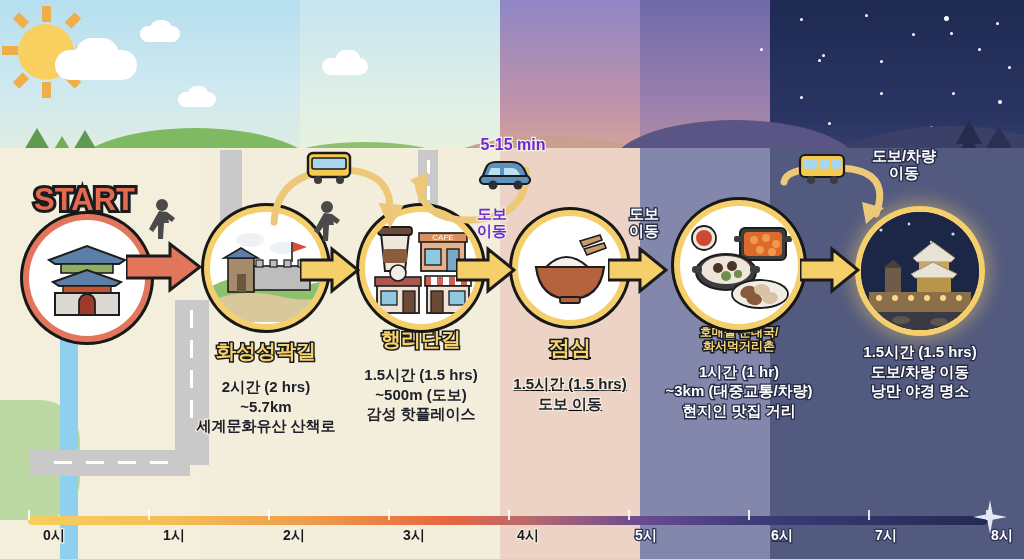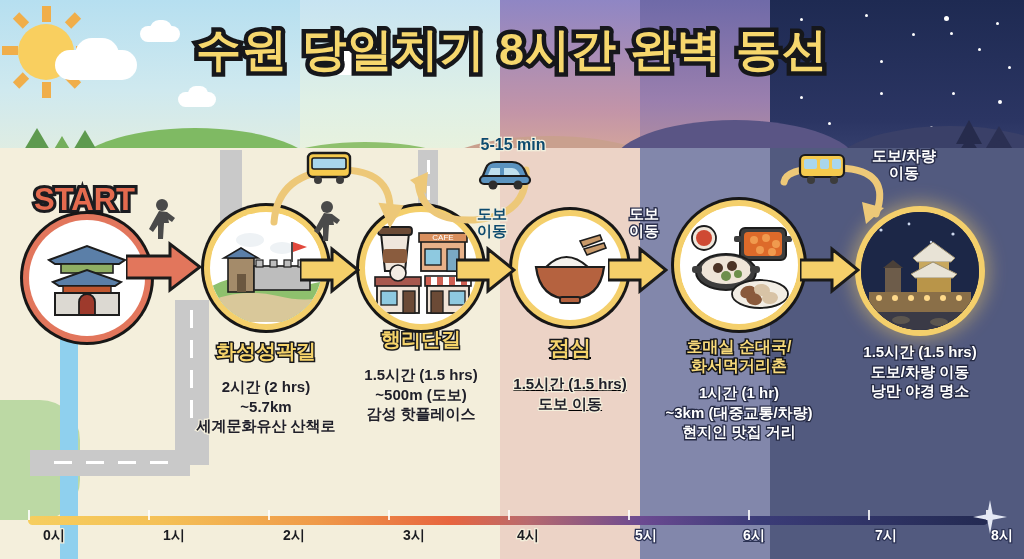--- a/index.html
+++ b/index.html
@@ -54,21 +54,21 @@
   .name-dark  { color:#f7d97a; -webkit-text-stroke:3px #17181c; paint-order:stroke fill; }
   .detail { line-height:1.3; font-weight:bold; white-space:pre-line; }
   .detail-light { color:#20202a; -webkit-text-stroke:2.4px #f4efdc; paint-order:stroke fill; }
   .detail-dark  { color:#ffffff; -webkit-text-stroke:2.6px #262b45; paint-order:stroke fill; }
 
   
   .arrow { position:absolute; }
 
   
   .tlabel { position:absolute; font-weight:bold; line-height:1.1; text-align:center; white-space:pre-line; }
-  .tl-light { color:#0c4a6e; -webkit-text-stroke:2.6px #f2eedc; paint-order:stroke fill; }
+  .tl-light { color:#6d28d9; -webkit-text-stroke:2.6px #f2eedc; paint-order:stroke fill; }
   .tl-dark  { color:#ffffff; -webkit-text-stroke:2.8px #2a2f4c; paint-order:stroke fill; }
 
   
   #title { position:absolute; left:0; right:0; top:20px; text-align:center;
            font-size:45px; font-weight:bold; letter-spacing:1px;
            color:#f6d76d; -webkit-text-stroke:9px #16171b; paint-order:stroke fill; }
   #start { position:absolute; left:34px; top:182px; font-size:31px; font-weight:bold;
            color:#e46a4e; -webkit-text-stroke:6px #1b1c20; paint-order:stroke fill; }
 
   
@@ -187,21 +187,20 @@
   <div class="roadline" style="left:150px;top:461px;width:18px;height:3px;"></div>
   <div class="roadline" style="left:118px;top:461px;width:18px;height:3px;"></div>
   <div class="roadline" style="left:86px;top:461px;width:18px;height:3px;"></div>
   <div class="roadline" style="left:54px;top:461px;width:18px;height:3px;"></div>
   <div class="road" style="left:220px;top:150px;width:22px;height:80px;"></div>
   <div class="road" style="left:418px;top:150px;width:20px;height:76px;"></div>
   <div class="roadline" style="left:427px;top:160px;width:3px;height:14px;"></div>
   <div class="roadline" style="left:427px;top:186px;width:3px;height:14px;"></div>
   <div class="roadline" style="left:427px;top:212px;width:3px;height:14px;"></div>
 
-  <div id="title">수원 당일치기 8시간 완벽 동선</div>
   <div id="start">START</div>
 
   <div class="stop" style="left:22px;top:220px;width:130px;">
     <div class="circ ring-red" style="width:116px;height:116px;margin:0 auto;">
       <svg width="92" height="80" viewBox="0 0 92 80">
         <path d="M8 22 L46 8 L84 22 L78 26 L14 26 Z" fill="#5b7fa8" stroke="#1d1d1d" stroke-width="2"></path>
         <rect x="20" y="26" width="52" height="9" fill="#8fae63" stroke="#1d1d1d" stroke-width="1.6"></rect>
         <path d="M12 44 L46 32 L80 44 L74 48 L18 48 Z" fill="#5b7fa8" stroke="#1d1d1d" stroke-width="2"></path>
         <rect x="22" y="48" width="48" height="7" fill="#c0562f" stroke="#1d1d1d" stroke-width="1.4"></rect>
         <rect x="14" y="55" width="64" height="22" fill="#dcd9d2" stroke="#1d1d1d" stroke-width="2"></rect>
@@ -304,21 +303,21 @@
           <circle cx="56" cy="64" r="4" fill="#6d8f4c"></circle>
         <rect x="10" y="56" width="10" height="7" rx="3" fill="#3d3d3d"></rect>
         <rect x="68" y="56" width="10" height="7" rx="3" fill="#3d3d3d"></rect>
         <ellipse cx="78" cy="84" rx="28" ry="14" fill="#f2ede4" stroke="#1d1d1d" stroke-width="1.8"></ellipse>
         <ellipse cx="66" cy="82" rx="8" ry="6" fill="#8a5a3c" transform="rotate(-20 66 82)"></ellipse>
         <ellipse cx="80" cy="80" rx="8" ry="6" fill="#d8c3a6" transform="rotate(10 80 80)"></ellipse>
         <ellipse cx="72" cy="89" rx="8" ry="6" fill="#8a5a3c" transform="rotate(15 72 89)"></ellipse>
         <ellipse cx="88" cy="88" rx="8" ry="6" fill="#d8c3a6" transform="rotate(-8 88 88)"></ellipse>
       </svg>
     </div>
-    <div class="stop-name name-dark" style="font-size:16px;margin-top:14px;">호매실 순대국/
+    <div class="stop-name name-dark" style="font-size:12px;margin-top:2px;">호매실 순대국/
 화서먹거리촌</div>
     <div class="detail detail-dark" style="font-size:15px;margin-top:8px;">1시간 (1 hr)
 ~3km (대중교통/차량)
 현지인 맛집 거리</div>
   </div>
 
   <div class="stop" style="left:840px;top:212px;width:160px;">
     <div class="circ ring-glow" style="width:118px;height:118px;margin:0 auto;background:#1b2444;">
       <svg width="118" height="118" viewBox="0 0 118 118">
         <rect x="0" y="0" width="118" height="118" fill="#1c2747"></rect>
@@ -431,18 +430,18 @@
     <div class="tick" style="left:720px;"></div>
     <div class="tick" style="left:840px;"></div>
     <div class="tick" style="left:958px;"></div>
   </div>
   <div class="tklabel" style="left:42px;">0시</div>
   <div class="tklabel" style="left:162px;">1시</div>
   <div class="tklabel" style="left:282px;">2시</div>
   <div class="tklabel" style="left:402px;">3시</div>
   <div class="tklabel" style="left:516px;">4시</div>
   <div class="tklabel onDark" style="left:634px;">5시</div>
-  <div class="tklabel onDark" style="left:742px;text-decoration:underline;">6시</div>
+  <div class="tklabel onDark" style="left:770px;text-decoration:underline;">6시</div>
   <div class="tklabel onDark" style="left:874px;">7시</div>
   <div class="tklabel onDark" style="left:990px;">8시</div>
   <div id="sparkle"></div>
 
 </div>
 
 </body></html>

